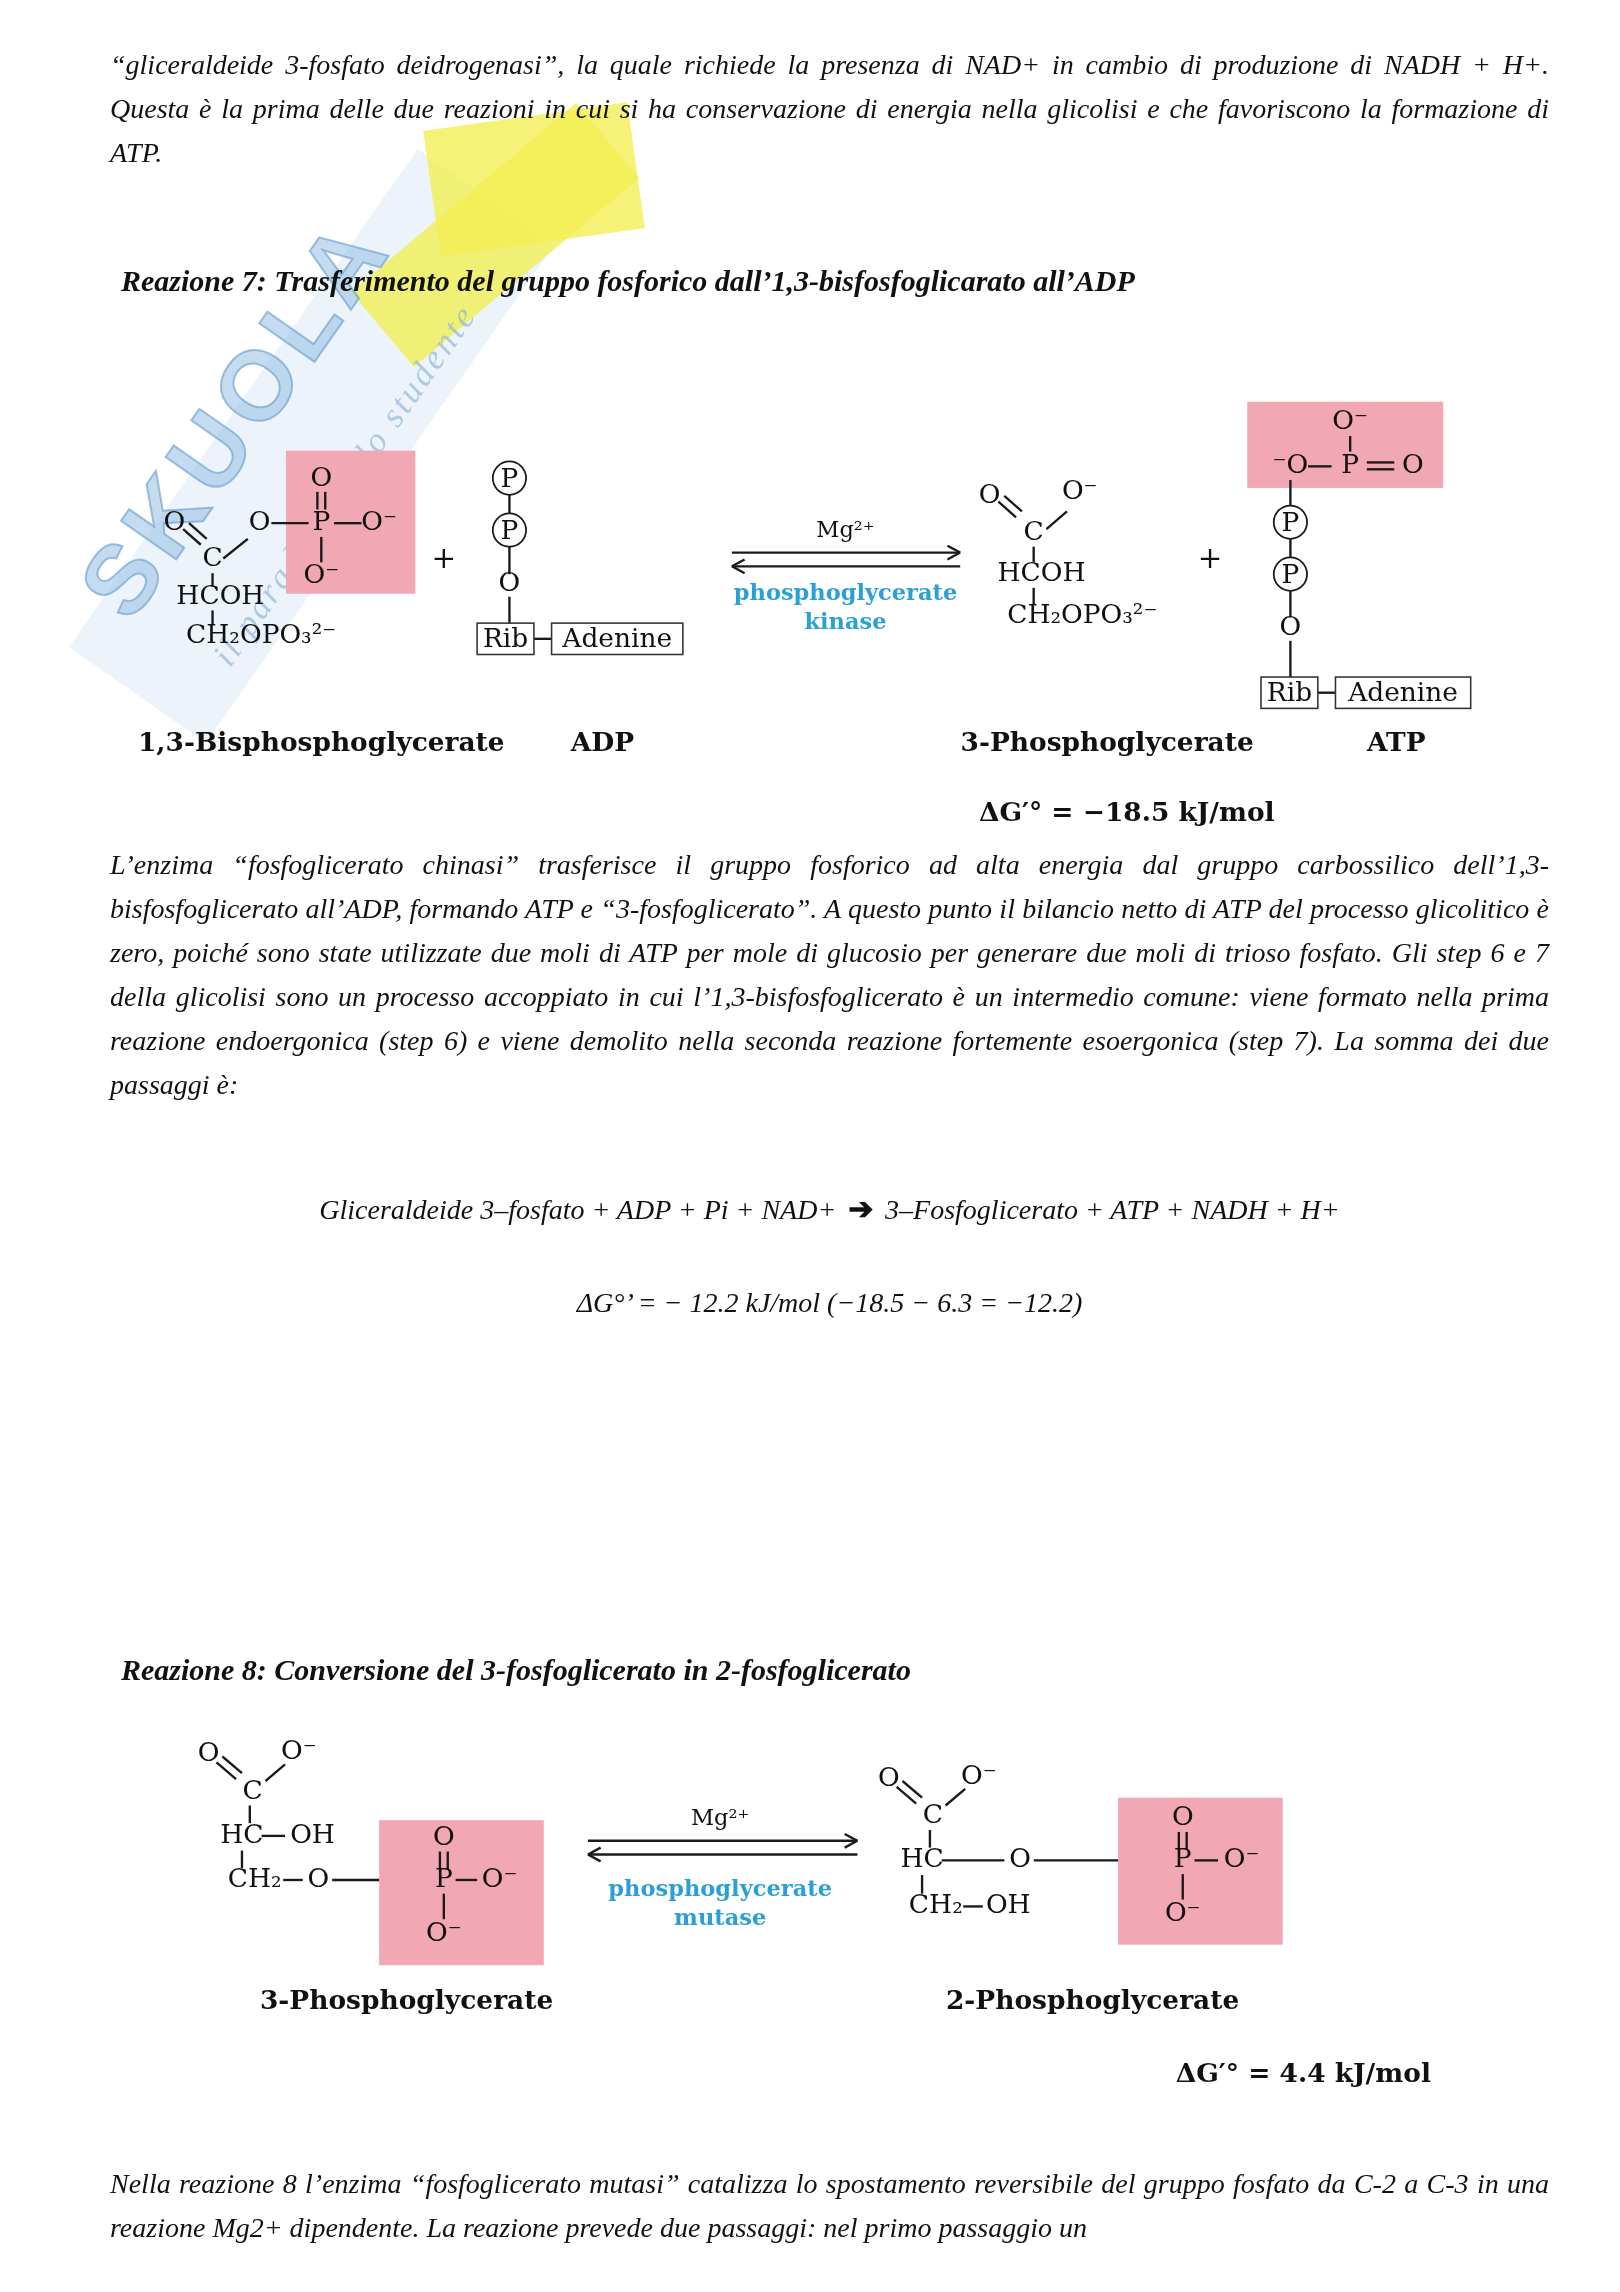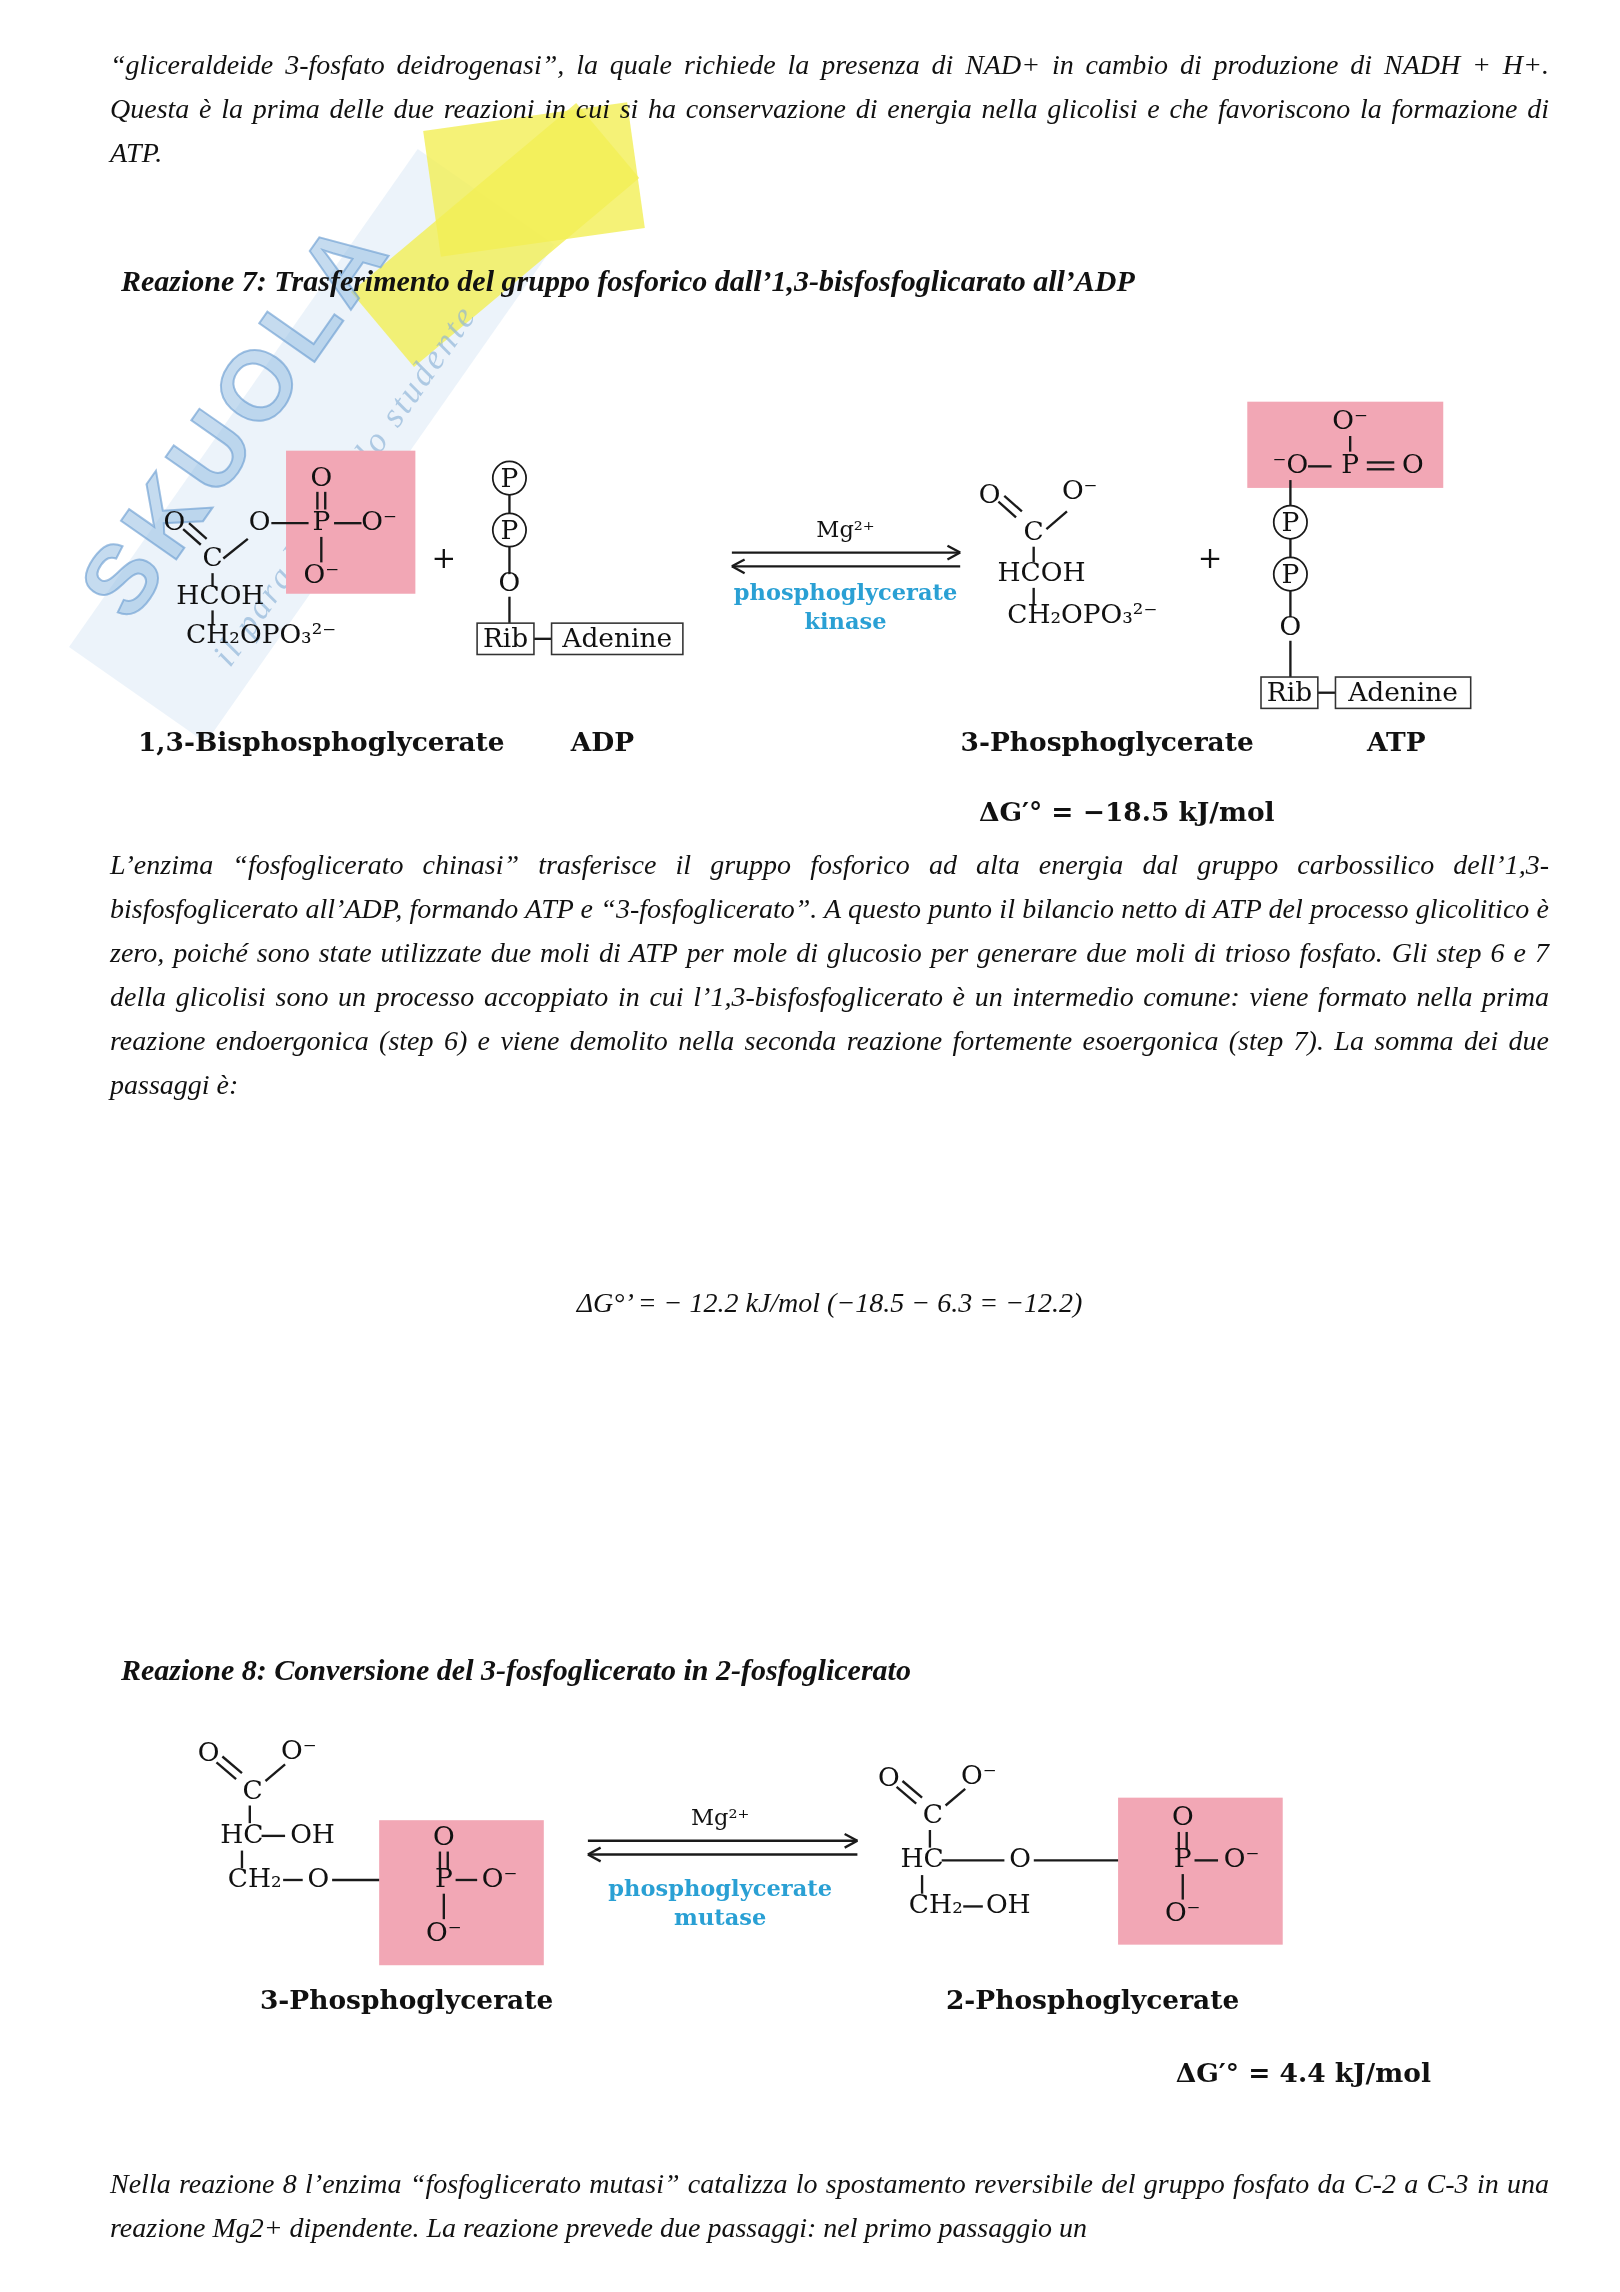--- a/index.html
+++ b/index.html
@@ -133,20 +133,23 @@
       <text x="1222" y="260" class="atom" text-anchor="middle">O</text>
       <text x="233" y="378" class="lbl" text-anchor="middle">1,3-Bisphosphoglycerate</text>
       <text x="520" y="378" class="lbl" text-anchor="middle">ADP</text>
       <text x="1035" y="378" class="lbl" text-anchor="middle">3-Phosphoglycerate</text>
       <text x="1330" y="378" class="lbl" text-anchor="middle">ATP</text>
       <text x="1055" y="450" class="dg" text-anchor="middle">ΔG′° = −18.5 kJ/mol</text>
     </svg>
 
   <p class="body-text" style="top:843px;">L’enzima “fosfoglicerato chinasi” trasferisce il gruppo fosforico ad alta energia dal gruppo carbossilico dell’1,3-bisfosfoglicerato all’ADP, formando ATP e “3-fosfoglicerato”. A questo punto il bilancio netto di ATP del processo glicolitico è zero, poiché sono state utilizzate due moli di ATP per mole di glucosio per generare due moli di trioso fosfato. Gli step 6 e 7 della glicolisi sono un processo accoppiato in cui l’1,3-bisfosfoglicerato è un intermedio comune: viene formato nella prima reazione endoergonica (step 6) e viene demolito nella seconda reazione fortemente esoergonica (step 7). La somma dei due passaggi è:</p>
 
+  <div class="equation" style="top:1191px;">
+    <span>Gliceraldeide 3–fosfato + ADP + Pi + NAD+</span><span class="eq-arrow">➔</span><span>3–Fosfoglicerato + ATP + NADH + H+</span>
+  </div>
 
   <div class="equation" style="top:1287px;font-style:italic;">ΔG°’ = − 12.2 kJ/mol (−18.5 − 6.3 = −12.2)</div>
 
 
   <h2 class="heading" style="top:1639px;">Reazione 8: Conversione del 3-fosfoglicerato in 2-fosfoglicerato</h2>
 
   <svg id="diagram8" class="figure" style="left:93px;top:1727px;" width="1421" height="402" viewBox="0 0 1450 410">
       <rect x="292" y="95" width="168" height="148" fill="#f2a7b5"></rect>
       <rect x="1046" y="72" width="168" height="150" fill="#f2a7b5"></rect>
       <line x1="126" y1="36" x2="146" y2="53" stroke="#1a1a1a" stroke-width="2.4"></line>

